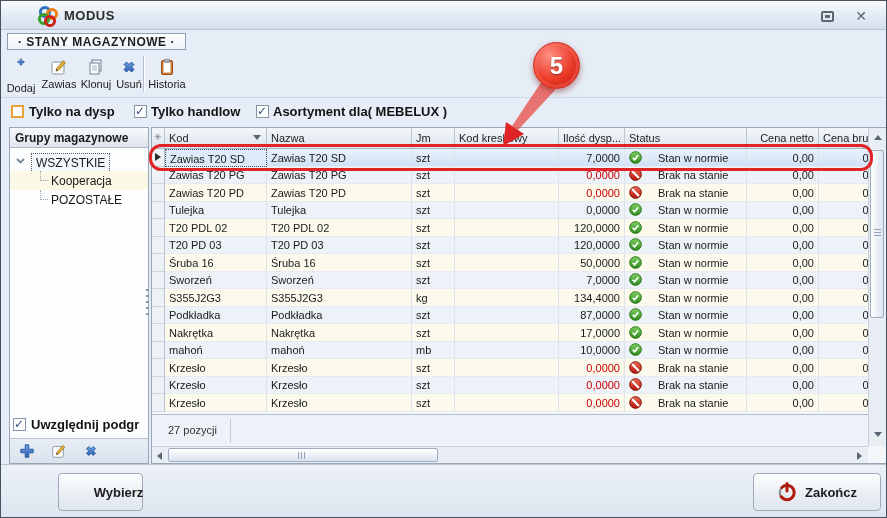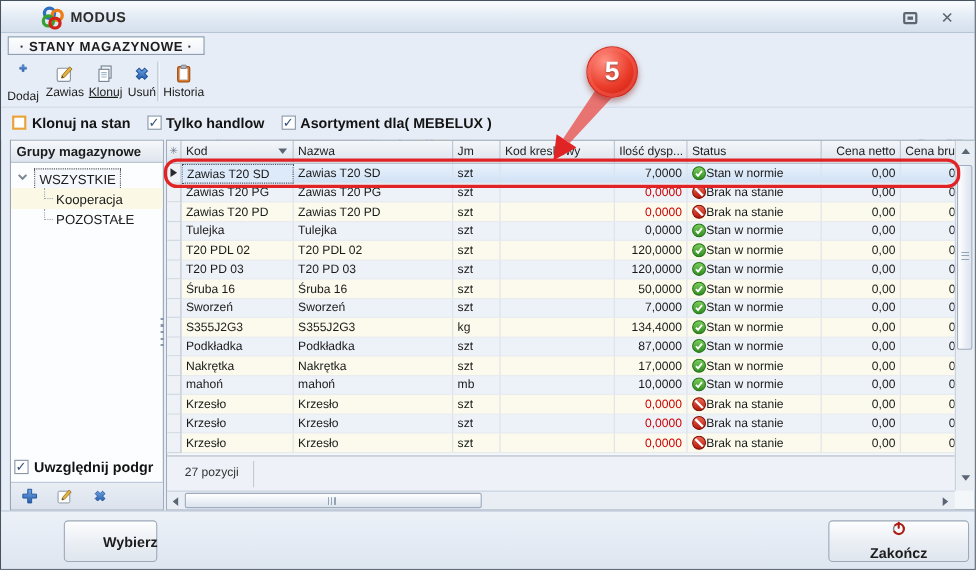--- a/index.html
+++ b/index.html
@@ -21,21 +21,21 @@
   
   #viewbar { position:absolute; left:0; top:29px; width:100%; height:20px; background:#e6edf6; }
   #viewlabel { position:absolute; left:6px; top:3px; height:17px; padding:1px 10px 0 10px;
     border:1px solid #8e9db0; background:linear-gradient(#fdfefe,#eef3f9); font-size:12px; font-weight:bold;
     color:#1d1d1d; letter-spacing:.5px; }
 
   
   #toolbar { position:absolute; left:0; top:49px; width:100%; height:48px; background:#e6edf6; border-bottom:1px solid #cdd8e6; }
   .tbtn { position:absolute; top:4px; height:41px; display:flex; flex-direction:column; align-items:center; justify-content:flex-start; gap:2px; padding-top:3px; border:1px solid transparent; border-radius:3px; cursor:default; }
   .tbtn .lbl { font-size:11px; color:#1c1c1c; white-space:nowrap; }
-  #tb-dodaj{left:2px;width:36px;gap:16px;} #tb-edytuj{left:40px;width:36px;} #tb-klonuj{left:77px;width:36px;text-decoration:underline;}
+  #tb-dodaj{left:2px;width:36px;gap:16px;} #tb-edytuj{left:40px;width:36px;} #tb-klonuj{left:77px;width:36px;}
   #tb-usun{left:112px;width:32px;} #tb-historia{left:147px;width:38px;}
   .tsep { position:absolute; left:142px; top:6px; width:1px; height:36px; background:#b6c2d2; box-shadow:1px 0 0 #ffffff; }
   #searchbox { position:absolute; left:196px; top:57px; width:142px; height:28px; background:#d9d1c5;
     border:1px solid #868686; border-top-color:#6f6f6f; box-shadow:inset 1px 1px 2px rgba(0,0,0,.25); font-size:12px; padding:0 4px; color:#222; }
   .sqbtn { position:absolute; top:55px; width:31px; height:31px; border:1px solid #b3bcc9; border-radius:3px;
     background:linear-gradient(#ffffff,#e9edf3); display:flex; align-items:center; justify-content:center; cursor:default; }
   #btn-search { left:341px; }
   #btn-gear { left:374px; border:1px solid #dd9f1b; background:linear-gradient(#ffe9a6,#fcce57); box-shadow:inset 0 0 0 1px #ffe9b8; }
   #cb-extra { position:absolute; left:411px; top:65px; width:13px; height:13px; border:1px solid #c3c9d2; background:#eef1f5; }
   #btn-refresh { position:absolute; left:826px; top:60px; width:22px; height:22px; display:flex; align-items:center; justify-content:center; cursor:default; }
@@ -83,21 +83,21 @@
   .sortglyph { position:absolute; right:5px; top:7px; width:0; height:0; border-left:4px solid transparent; border-right:4px solid transparent; border-top:5px solid #5a6673; }
   #grows { position:relative; }
   .grow { height:17.5px; display:flex; width:737px; background:#fbfaec; cursor:default; }
   .grow.alt { background:#edf1f8; }
   .grow.selected { background:linear-gradient(#e9f2fc,#cfe1f5); }
   .grow .gcell { border-right:1px solid #dde2ea; border-bottom:1px solid #e7eaf0; padding-top:2.5px; }
   .grow .c-ind { background:#eef1f6; border-right:1px solid #b9c4d3; border-bottom:1px solid #cdd4de; position:relative; }
   .grow.selected .c-kod { border:1px dotted #46505c; background:#dceaf9; }
   .rowarrow { position:absolute; left:3px; top:4px; width:0; height:0; border-top:4px solid transparent; border-bottom:4px solid transparent; border-left:6px solid #2b2b2b; }
   .qty-red { color:#cc0000; }
-  .statwrap { display:flex; align-items:center; gap:0; }
+  .statwrap { display:flex; align-items:center; gap:16px; }
   .statwrap svg { flex:none; margin-top:-1px; }
   #gfooter { position:absolute; left:0; top:286px; width:716px; height:32px; background:#eef1f7; border-top:1px solid #b0bbca; }
   #gfooter .ftext { position:absolute; left:16px; top:9px; font-size:11px; color:#333; }
   #gfooter .fdiv { position:absolute; left:78px; top:4px; width:1px; height:24px; background:#c2cbd8; }
 
   
   #hscroll { position:absolute; left:0; top:318px; width:716px; height:17px; background:#e9eef5; border-top:1px solid #c6d0dd; }
   .harrow { position:absolute; top:2px; width:13px; height:13px; display:flex; align-items:center; justify-content:center; }
   .tri-l { width:0;height:0;border-top:4px solid transparent;border-bottom:4px solid transparent;border-right:5px solid #5a6673; }
   .tri-r { width:0;height:0;border-top:4px solid transparent;border-bottom:4px solid transparent;border-left:5px solid #5a6673; }
@@ -111,21 +111,21 @@
   #vthumb { position:absolute; left:1px; top:22px; width:14px; height:168px; background:linear-gradient(90deg,#ffffff,#dbe3ee); border:1px solid #9fadc0; border-radius:2px; }
   #vthumb:after { content:""; position:absolute; top:50%; left:3px; height:9px; width:7px; margin-top:-5px;
      background:repeating-linear-gradient(#94a2b5 0 1px, transparent 1px 3px); }
 
   
   #bottombar { position:absolute; left:0; top:463px; width:100%; height:55px; background:linear-gradient(#ecf1f8,#dde5f0); border-top:1px solid #b9c5d6; }
   .bigbtn { position:absolute; top:8px; height:38px; border:1px solid #9fa9b8; border-radius:4px;
      background:linear-gradient(#fdfdfe,#e8edf3 60%,#dfe6ee); display:flex; align-items:center; justify-content:center; gap:8px;
      font-size:13px; font-weight:bold; color:#1c1c1c; cursor:default; box-shadow:inset 0 1px 0 #fff; }
   #btn-wybierz { left:57px; width:85px;gap:36px; }
-  #btn-zakoncz { left:752px; width:128px;flex-direction:column; }
+  #btn-zakoncz { left:752px; width:128px; }
 
   
   #ann-rect { position:absolute; left:148px; top:143px; width:724px; height:27px; border:3px solid #e02425; border-radius:12px; pointer-events:none; }
   #ann-balloon { position:absolute; left:532px; top:41px; width:47px; height:47px; border-radius:50%;
      background:radial-gradient(circle at 35% 28%, #ff9184, #ea3a28 55%, #c0160a);
      border:1px solid #cf2a1c; box-shadow:0 3px 6px rgba(120,20,20,.45), inset 0 0 0 3px rgba(255,120,110,.35);
      display:flex; align-items:center; justify-content:center; pointer-events:none; }
   #ann-balloon span { color:#fff; font-size:24px; font-weight:bold; text-shadow:0 1px 2px rgba(0,0,0,.4); }
   #ann-arrow { position:absolute; left:490px; top:72px; pointer-events:none; }
 </style>
@@ -237,21 +237,21 @@
         <rect x="2" y="8" width="4" height="3" fill="#2f6fc9"></rect>
           <rect x="8" y="8.8" width="8" height="1.6" fill="#8a93a0"></rect>
         <rect x="2" y="13" width="4" height="3" fill="#2f6fc9"></rect>
           <rect x="8" y="13.8" width="8" height="1.6" fill="#8a93a0"></rect>
       </svg>
     </div>
   </div>
 
   <div id="filters">
     <div class="cb hot" id="cb1"></div>
-    <span class="cblabel" id="cb1l">Klonuj na stan</span>
+    <span class="cblabel" id="cb1l">Tylko na dysp</span>
     <div class="cb checked" id="cb2"></div>
     <span class="cblabel" id="cb2l">Tylko handlow</span>
     <div class="cb checked" id="cb3"></div>
     <span class="cblabel" id="cb3l">Asortyment dla( MEBELUX )</span>
   </div>
 
   <div id="sidebar">
     <div id="sidehead">Grupy magazynowe</div>
     <div style="padding-top:4px;">
       <div class="treeitem" id="ti-root">

